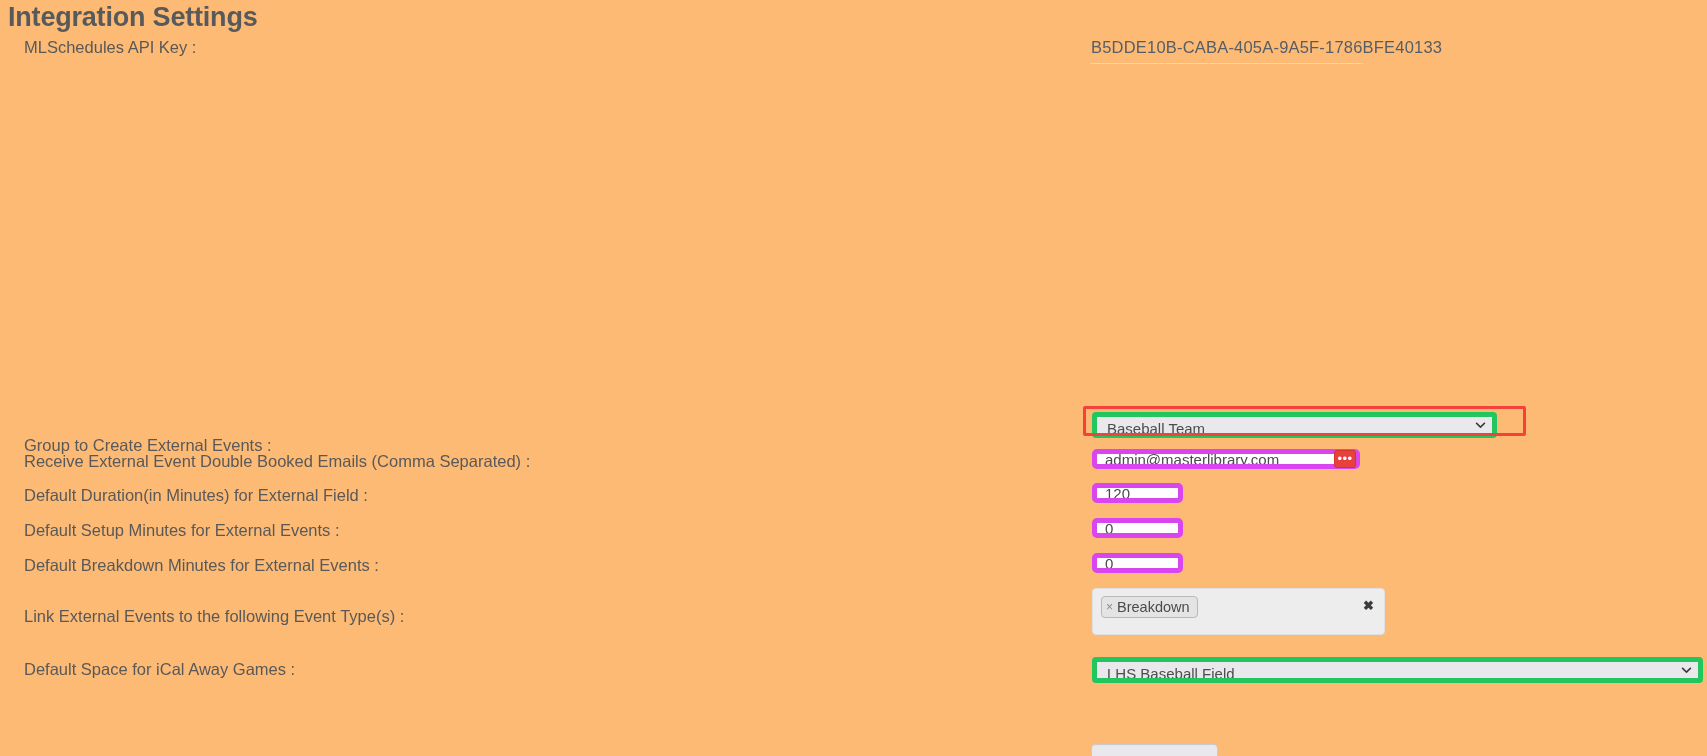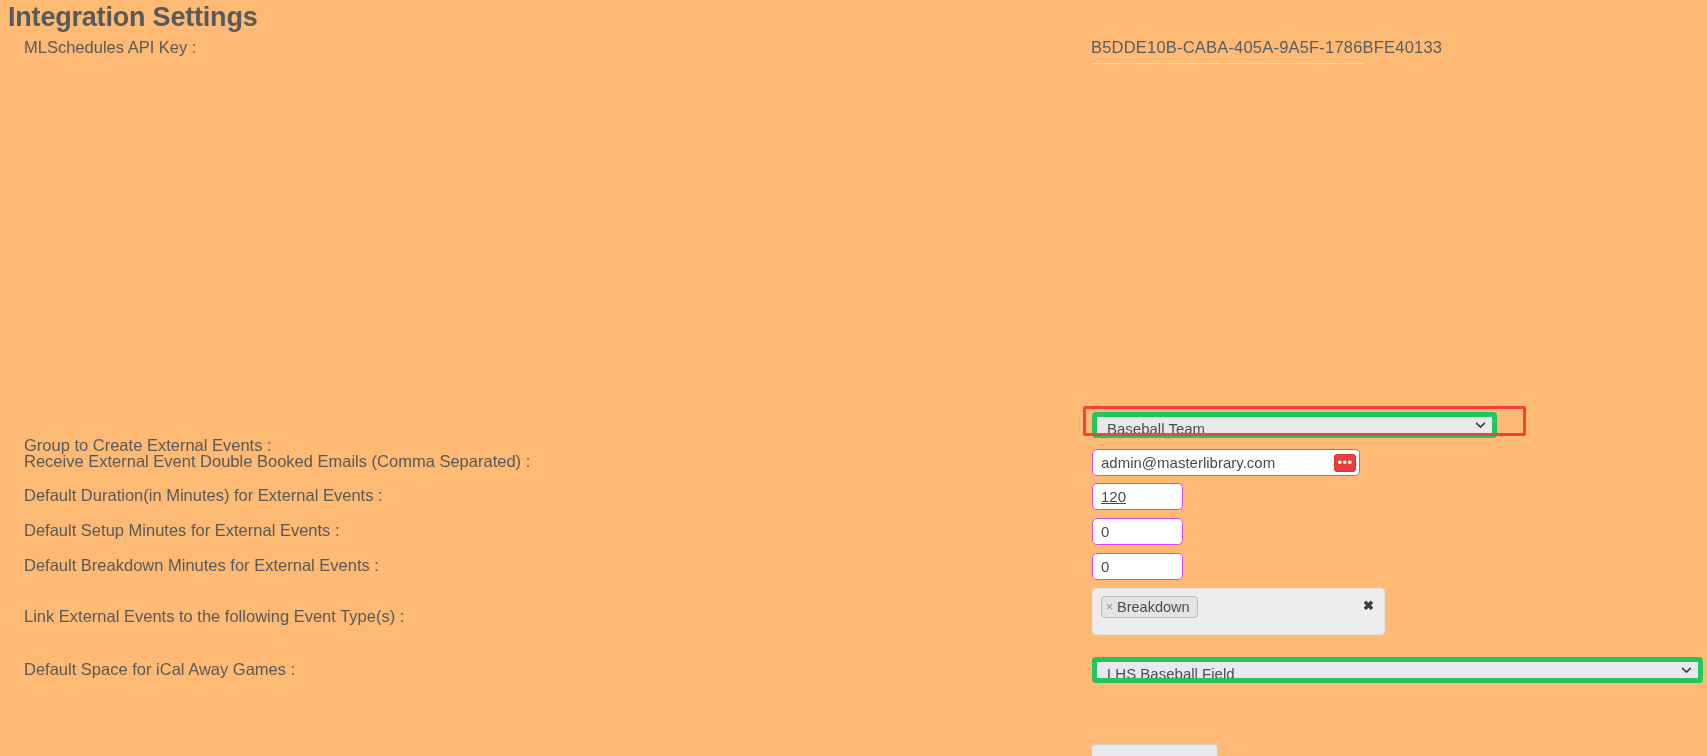--- a/index.html
+++ b/index.html
@@ -118,23 +118,23 @@
     pointer-events: none;
   }
 
   
   .txt {
     box-sizing: border-box;
     font-family: "Liberation Sans", sans-serif;
     font-size: 15px;
     color: #4a4a4a;
     background: #ffffff;
-    border: 1px solid #d946ef;
+    border: 5px solid #d946ef;
     border-radius: 5px;
-    height: 27px;
+    height: 20px;
     padding: 0 8px;
     outline: none;
   }
   .txt::placeholder { color: #b0b4ba; }
 
   .email-wrap {
     position: relative;
     display: inline-block;
   }
   .email-btn {
@@ -247,21 +247,21 @@
     <div class="row-label">Receive External Event Double Booked Emails (Comma Separated) :</div>
   </div>
   <div class="control" style="left:1092px; top:449px;">
     <div class="email-wrap">
       <input class="txt" style="width: 268px; padding-right: 30px;" type="text" value="admin@masterlibrary.com">
       <button class="email-btn">•••</button>
     </div>
   </div>
 
   <div class="row" style="top:484px;">
-    <div class="row-label">Default Duration(in Minutes) for External Events :</div>
+    <div class="row-label">Default Duration(in Minutes) for External Field :</div>
   </div>
   <div class="control" style="left:1092px; top:483px;">
     <input class="txt" style="width: 91px; text-decoration: underline;" type="text" value="120">
   </div>
 
   <div class="row" style="top:519px;">
     <div class="row-label">Default Setup Minutes for External Events :</div>
   </div>
   <div class="control" style="left:1092px; top:518px;">
     <input class="txt" style="width: 91px;" type="text" value="0">

